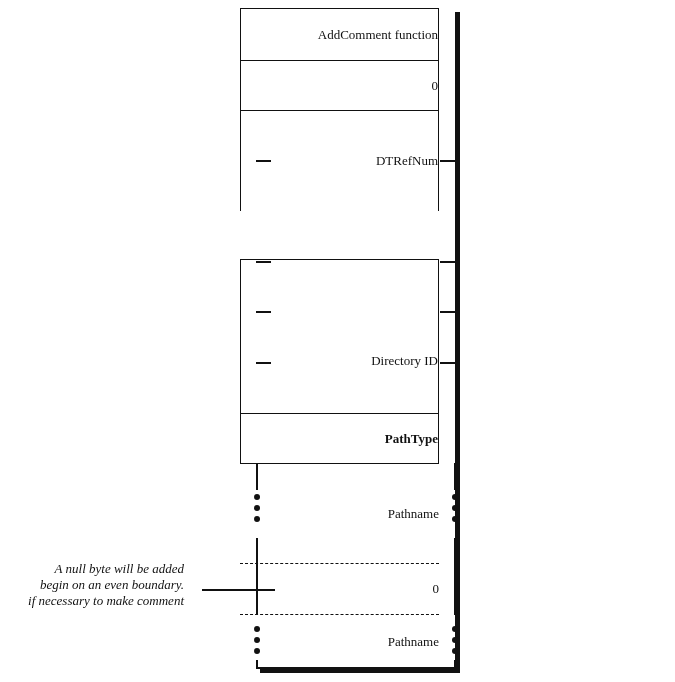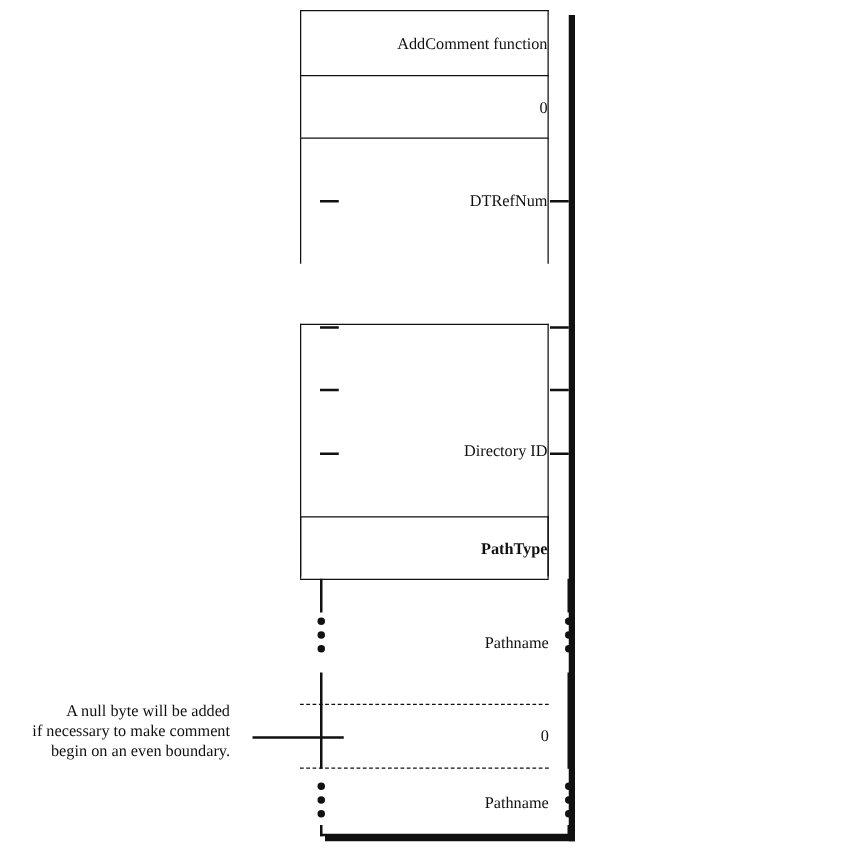--- a/index.html
+++ b/index.html
@@ -12,21 +12,21 @@
          font-size:13px; }
   .bl { border-left:1.5px solid #111; }
   .br { border-right:1.5px solid #111; }
   .bt { border-top:1.5px solid #111; }
   .bdash { border-top:1.5px dashed #111; }
   .tick { position:absolute; height:1.5px; width:15px; background:#111; }
   .dots { position:absolute; width:6px; display:flex; flex-direction:column; gap:5px; }
   .dot { width:6px; height:6px; border-radius:50%; background:#111; }
   .seg { position:absolute; width:1.5px; background:#111; }
   .note { position:absolute; right:491px; top:561px; text-align:right;
-          font-size:13px; line-height:16px; white-space:nowrap; }
+          font-size:13px; line-height:16px; white-space:nowrap;font-style:italic; }
   .leader { position:absolute; left:202px; top:589px; width:73px; height:1.5px; background:#111; }
 </style>
 </head>
 <body>
 
 <div>
   <div class="shadow-r"></div>
   <div class="shadow-b"></div>
 
   <div class="row bl br bt" style="top:8px;height:52px;">
@@ -91,17 +91,17 @@
     <div class="dot"></div>
       <div class="dot"></div>
       <div class="dot"></div>
   </div>
   <div class="seg" style="left:256px;top:660px;height:9px;"></div>
   <div class="seg" style="left:454px;top:660px;height:9px;"></div>
   <div style="position:absolute;left:256px;top:667px;width:199px;height:1.5px;background:#111;"></div>
 
   <div class="note">
     <div>A null byte will be added</div>
+    <div>begin on an even boundary.</div>
     <div>if necessary to make comment</div>
-    <div>begin on an even boundary.</div>
   </div>
   <div class="leader"></div>
 </div>
 
 </body></html>

